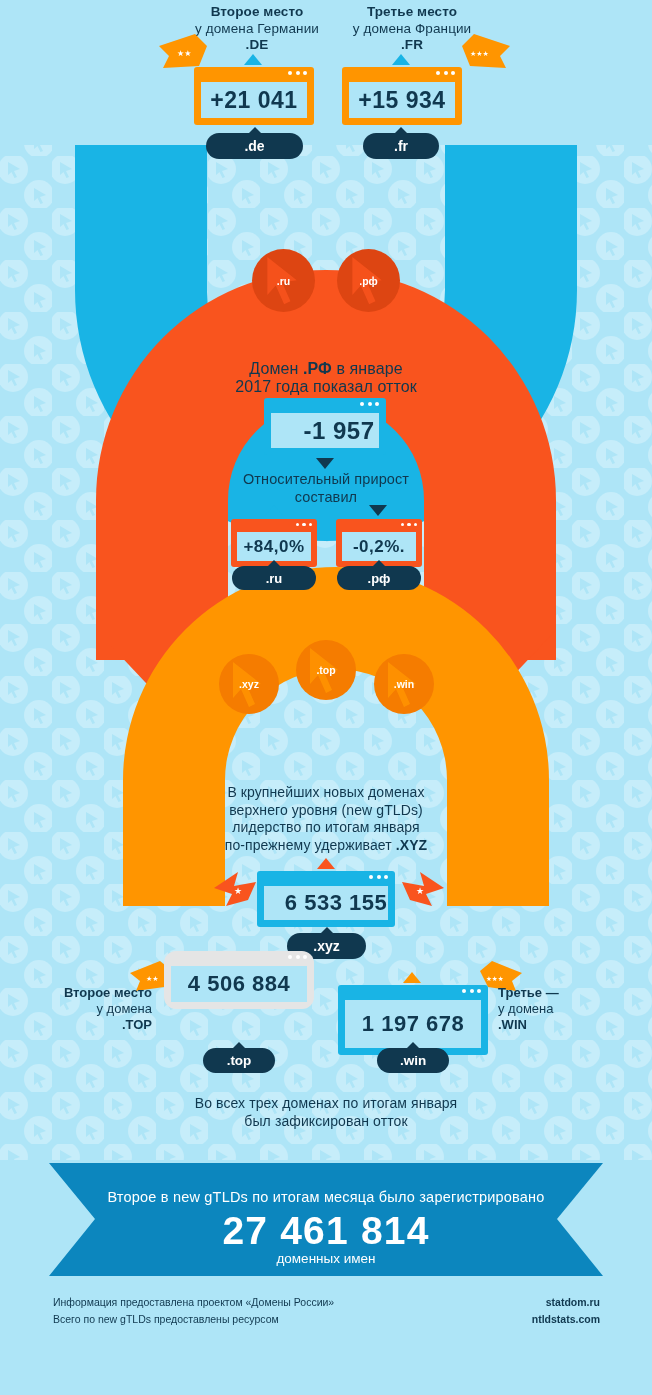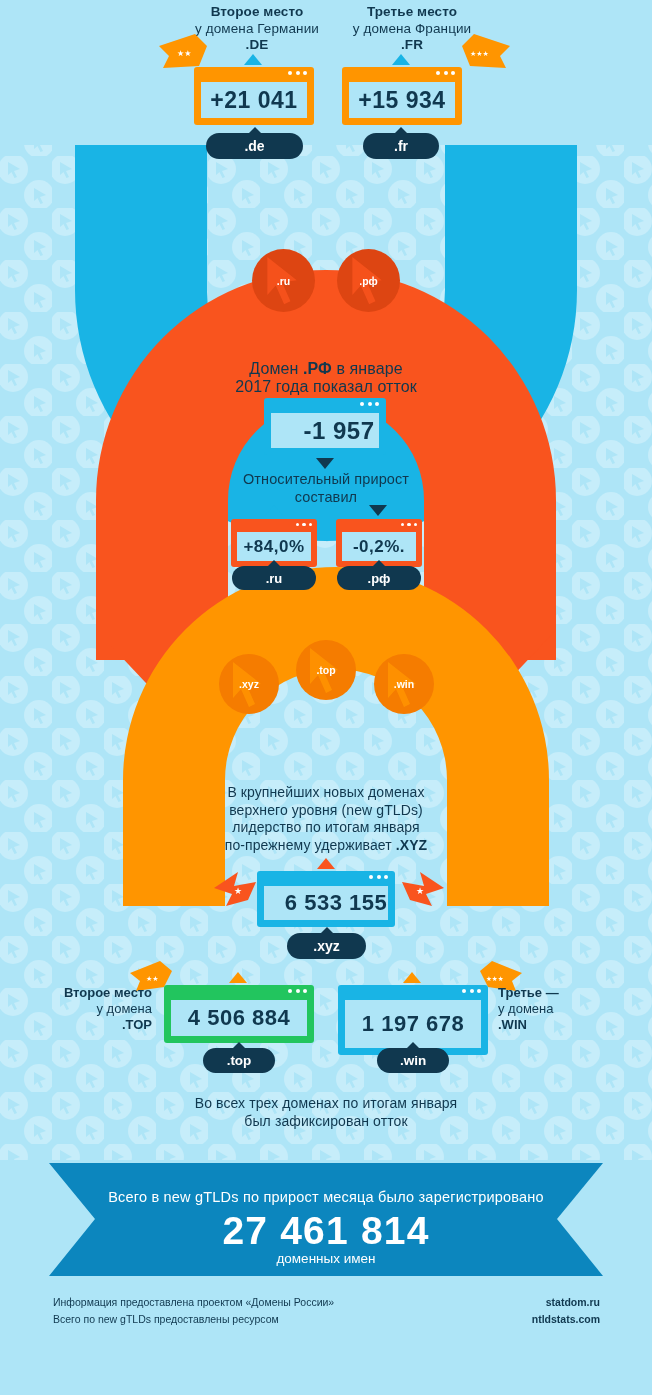--- a/index.html
+++ b/index.html
@@ -336,21 +336,21 @@
 
     <div class="abs sidecap" style="left:498px;top:985px;width:130px;text-align:left;">
       <div style="font-weight:bold;">Третье —</div>
       <div>у домена</div>
       <div style="font-weight:bold;">.WIN</div>
     </div>
 
     <div class="tri-up" style="left:229px;top:972px;border-bottom:11px solid #FF9500;"></div>
     <div class="tri-up" style="left:403px;top:972px;border-bottom:11px solid #FF9500;"></div>
 
-    <div class="win" style="left:164px;top:985px;width:150px;height:58px;background:#22c55e;">
+    <div class="win" style="left:164px;top:951px;width:150px;height:58px;background:#e5e5e5;border-radius:12px;">
       <div class="bar">
         <div class="dots">
             <i></i>
             <i></i>
             <i></i>
           </div>
       </div>
       <div class="screen" style="position:absolute;left:7px;top:15px;right:7px;bottom:7px;">
         <span class="num" style="font-size:22px;">4 506 884</span>
       </div>
@@ -380,21 +380,21 @@
     <div class="abs cap" style="left:126px;top:1094px;width:400px;font-size:14px;line-height:18px;">
       <div>Во всех трех доменах по итогам января</div>
       <div>был зафиксирован отток</div>
     </div>
 
     <svg class="abs" style="left:49px;top:1163px;" width="554" height="113">
       <path d="M0,0 L554,0 L554,113 L0,113 L46,56 Z" fill="#0C86BE"></path>
       <path d="M554,0 L554,113 L508,56 Z" fill="#AEE5F7"></path>
     </svg>
     <div class="banner" style="left:49px;top:1163px;width:554px;height:113px;">
-      <div class="t1">Всего в new gTLDs по прирост месяца было зарегистрировано</div>
+      <div class="t1">Второе в new gTLDs по итогам месяца было зарегистрировано</div>
       <div class="t2">27 461 814</div>
       <div class="t3">доменных имен</div>
     </div>
 
     <div class="foot" style="left:53px;top:1294px;width:420px;">
       <div>Информация предоставлена проектом  «Домены России»</div>
       <div>Всего по new gTLDs предоставлены ресурсом</div>
     </div>
     <div class="foot right" style="left:400px;top:1294px;width:200px;">
       <div>statdom.ru</div>

